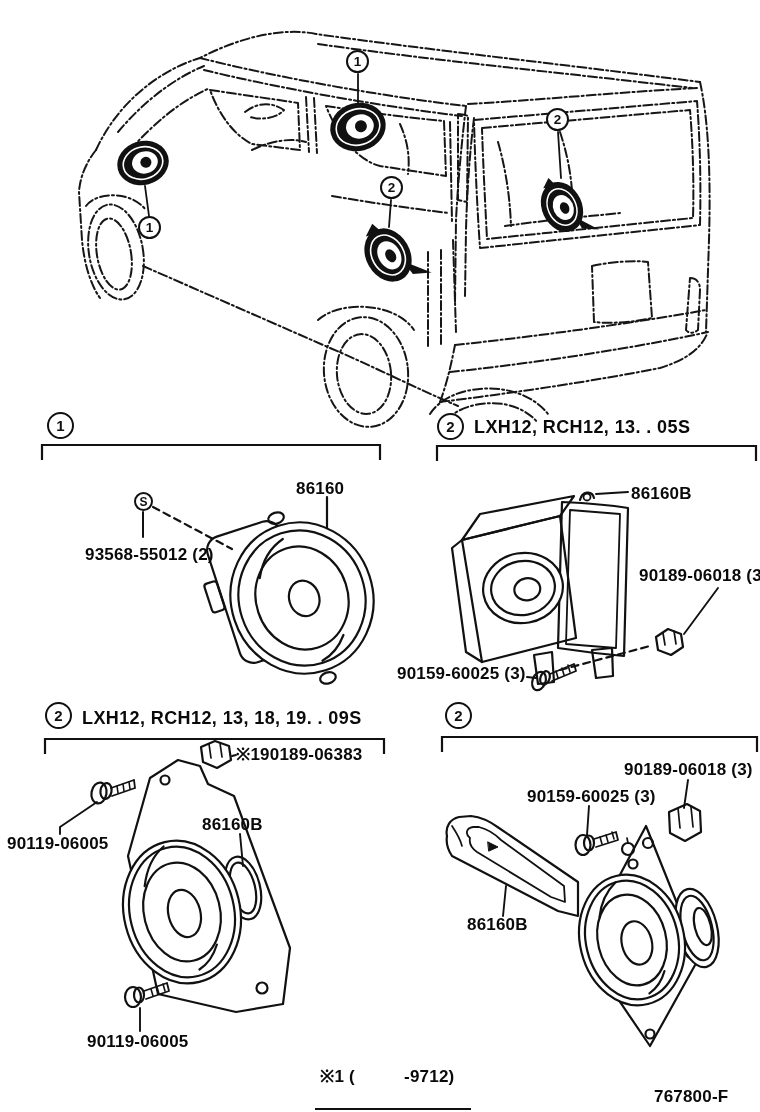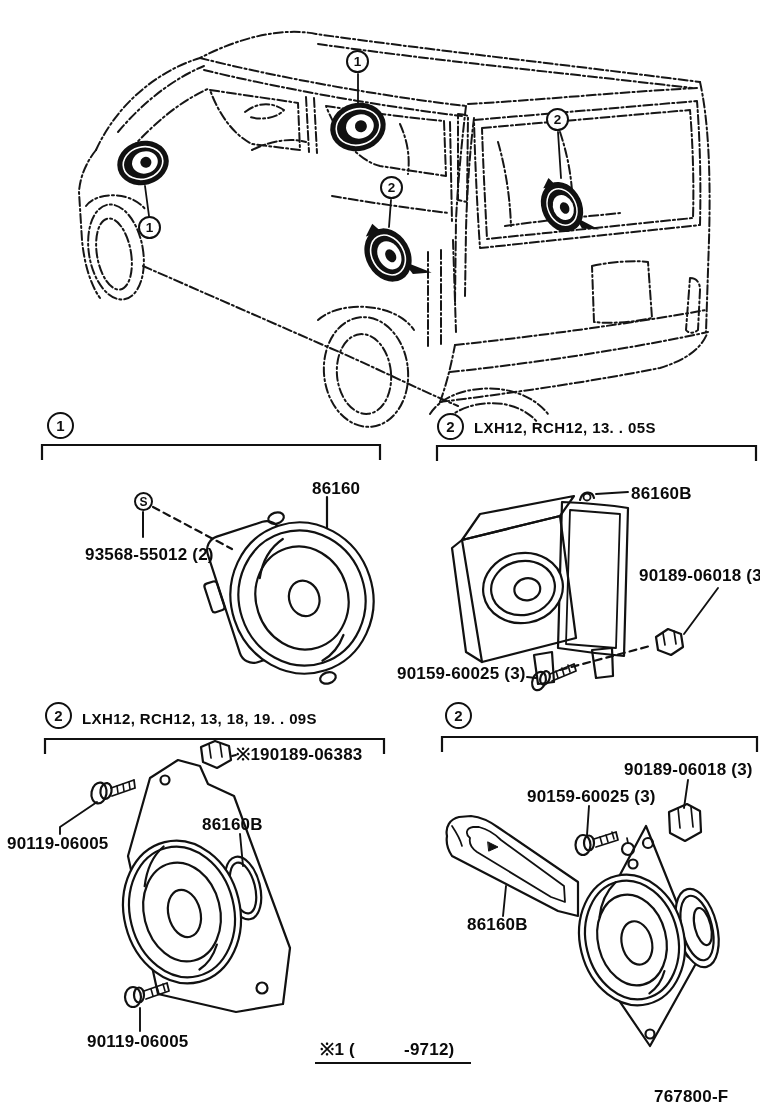--- a/index.html
+++ b/index.html
@@ -1,28 +1,28 @@
 <!DOCTYPE html>
 <html><head>
 <meta charset="utf-8">
 <style>
   html,body{margin:0;padding:0;background:#fff;}
   #stage{position:relative;width:760px;height:1112px;background:#fff;overflow:hidden;
          font-family:"Liberation Sans",sans-serif;}
   #art{position:absolute;left:0;top:0;}
   .lbl{position:absolute;font:700 17px "Liberation Sans",sans-serif;color:#0a0a0a;
        white-space:pre;letter-spacing:.2px;line-height:19px;}
-  .hdr{font-size:15px;letter-spacing:.4px;}
+  .hdr{font-size:18px;letter-spacing:.4px;}
   .circ{position:absolute;border:2.4px solid #101010;border-radius:50%;background:#fff;
         display:flex;align-items:center;justify-content:center;
         font-family:"Liberation Sans",sans-serif;font-weight:700;color:#101010;box-sizing:border-box;}
   .c-sm{width:23px;height:23px;font-size:13.5px;}
   .c-lg{width:27px;height:27px;font-size:15px;border-width:2.8px;}
   .s-sym{width:19px;height:19px;font-size:12px;}
-  .foot{border-bottom:2.6px solid #101010;padding:0 4px 3px 5px;min-width:147px;}
+  .foot{border-bottom:2.6px solid #101010;padding:0 4px 22px 5px;min-width:147px;margin-top:27px;}
   .code{font-size:17px;}
 </style>
 </head>
 <body>
 
 <div id="stage">
 
 <svg id="art" width="760" height="1112" viewBox="0 0 760 1112">
   <defs></defs>
 
@@ -294,21 +294,21 @@
     </div>
 <div class="lbl hdr" style="left:474px;top:418px;">LXH12, RCH12, 13. . 05S</div>
 <div class="circ c-lg" style="left:45px;top:702px;">
       <span>2</span>
     </div>
 <div class="lbl hdr" style="left:82px;top:709px;">LXH12, RCH12, 13, 18, 19. . 09S</div>
 <div class="circ c-lg" style="left:445px;top:702px;">
       <span>2</span>
     </div>
 
-<div class="lbl" style="left:296px;top:479px;margin-left:16px;">86160</div>
+<div class="lbl" style="left:296px;top:479px;">86160</div>
 <div class="circ s-sym" style="left:134px;top:492px;">
       <span>S</span>
     </div>
 <div class="lbl" style="left:85px;top:545px;">93568-55012 (2)</div>
 
 <div class="lbl" style="left:631px;top:484px;">86160B</div>
 <div class="lbl" style="left:639px;top:566px;">90189-06018 (3)</div>
 <div class="lbl" style="left:397px;top:664px;">90159-60025 (3)</div>
 
 <div class="lbl" style="left:236px;top:745px;">※190189-06383</div>

